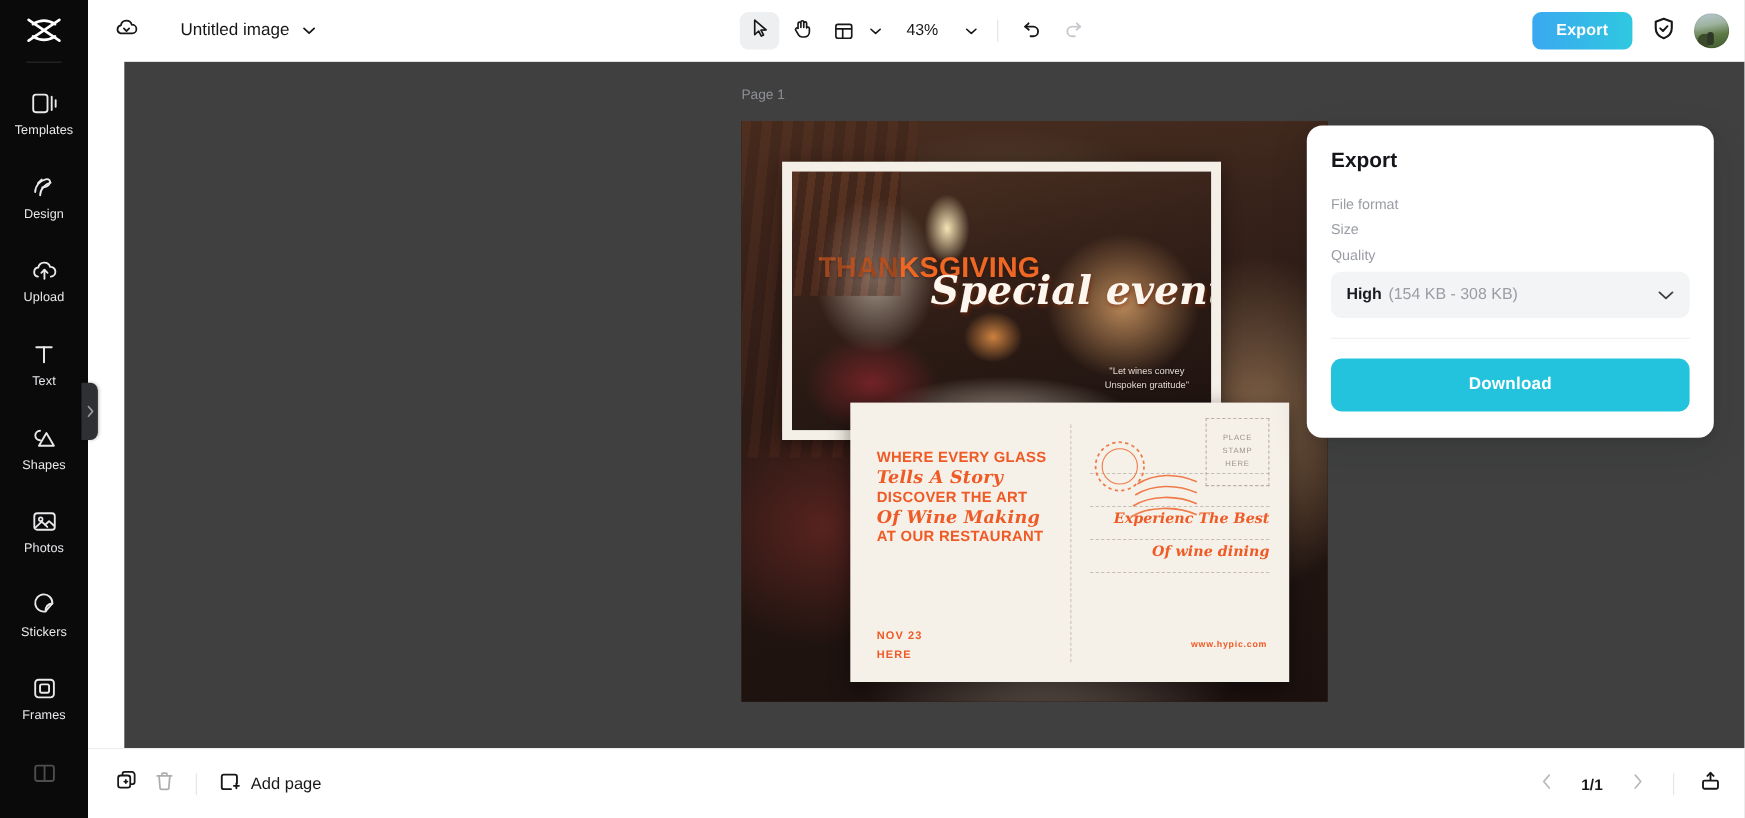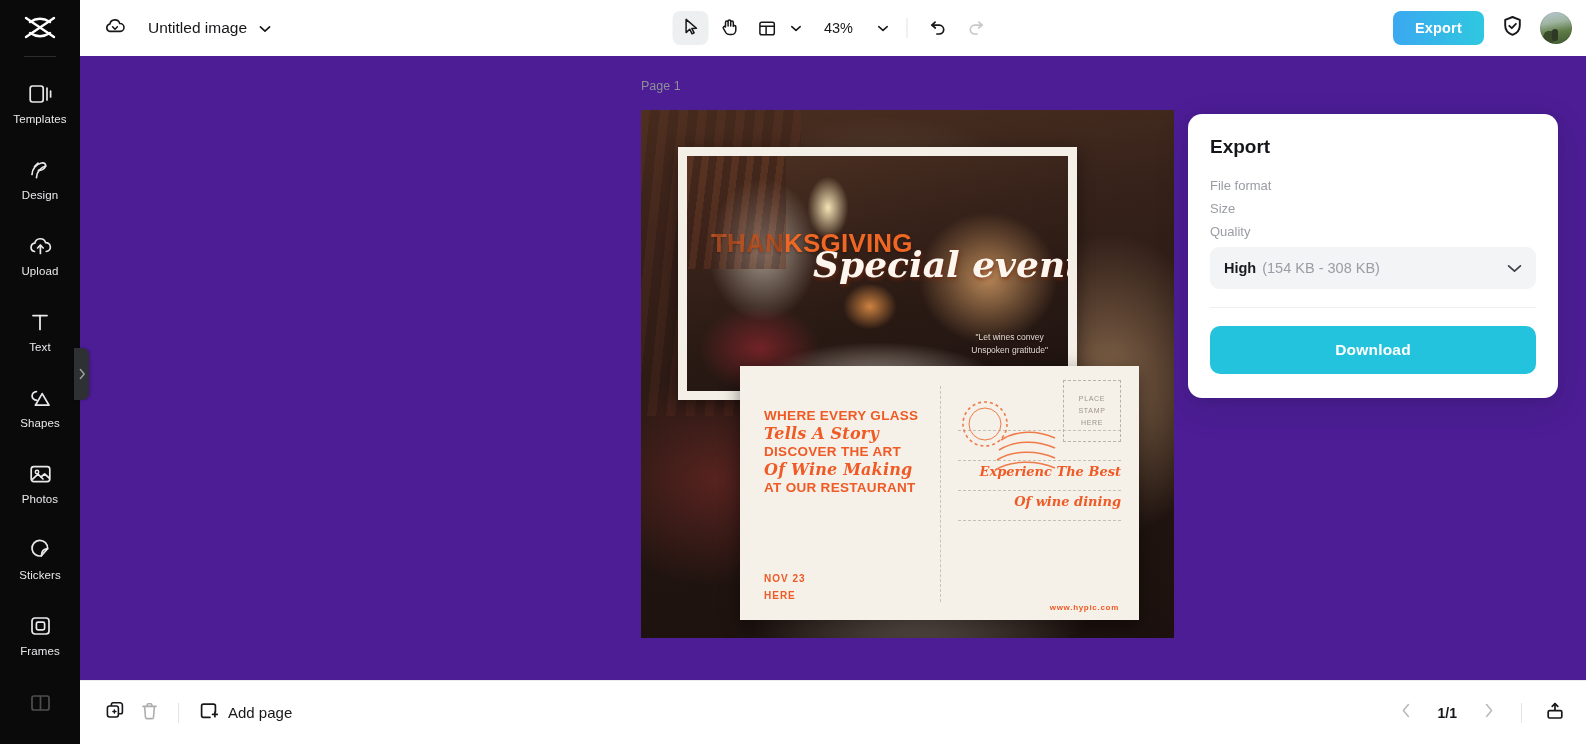--- a/index.html
+++ b/index.html
@@ -54,21 +54,21 @@
   .main { flex: 1; display: flex; flex-direction: column; min-width: 0; position: relative; }
 
   
   .topbar {
     height: 56px; flex: 0 0 56px;
     background: #ffffff;
     display: flex; align-items: center;
     padding: 0 14px 0 20px;
     position: relative; z-index: 20;
   }
-  .tb-left { display: flex; align-items: center; gap: 8px; }
+  .tb-left { display: flex; align-items: center; gap: 24px; }
   .cloud-btn {
     width: 30px; height: 30px; display: flex; align-items: center; justify-content: center;
     border-radius: 6px; cursor: pointer;
   }
   .doc-title-btn {
     display: flex; align-items: center; gap: 12px;
     padding: 5px 10px; border-radius: 7px; cursor: pointer;
   }
   .doc-title { font-size: 15.5px; color: #17171a; font-weight: 400; }
 
@@ -114,21 +114,21 @@
     box-shadow: inset 0 0 0 1px rgba(0,0,0,.07);
   }
   .avatar::after {
     content:""; position:absolute; left:46%; top:52%;
     width:6px; height:12px; border-radius:3px;
     background:#2d3826; transform: translateX(-50%);
   }
 
   
   .canvas-area {
-    flex: 1; background: #4c1d95; position: relative; overflow: hidden;
+    flex: 1; background: #404040; position: relative; overflow: hidden; margin-left: 33px;
   }
   .page-label {
     position: absolute; left: 561px; top: 23px;
     font-size: 12.5px; color: #8c8f96;
   }
   .art-board {
     position: absolute; left: 561px; top: 54px;
     width: 533px; height: 528px;
     overflow: hidden;
     background: #2a1c14;
@@ -230,21 +230,21 @@
     display: flex; flex-direction: column; align-items: center; justify-content: center;
     line-height: 1.7; text-align: center;
   }
   .postmark { position: absolute; right: 58px; top: 32px; width: 130px; height: 92px; pointer-events:none; }
   .pc-foot-l {
     position: absolute; left: 24px; bottom: 16px;
     font-size: 10px; font-weight: 700; color: #ef5a26;
     letter-spacing: 1px; line-height: 1.65;
   }
   .pc-foot-r {
-    position: absolute; right: 20px; bottom: 8px;
+    position: absolute; right: 20px; bottom: 30px;
     font-size: 8px; font-weight: 700; color: #ef5a26; letter-spacing: .7px;
   }
 
   
   .export-panel {
     position: absolute; right: 28px; top: 58px;
     width: 370px;
     background: #ffffff;
     border-radius: 14px;
     box-shadow: 0 10px 34px rgba(22,26,38,.14), 0 2px 8px rgba(22,26,38,.08);

